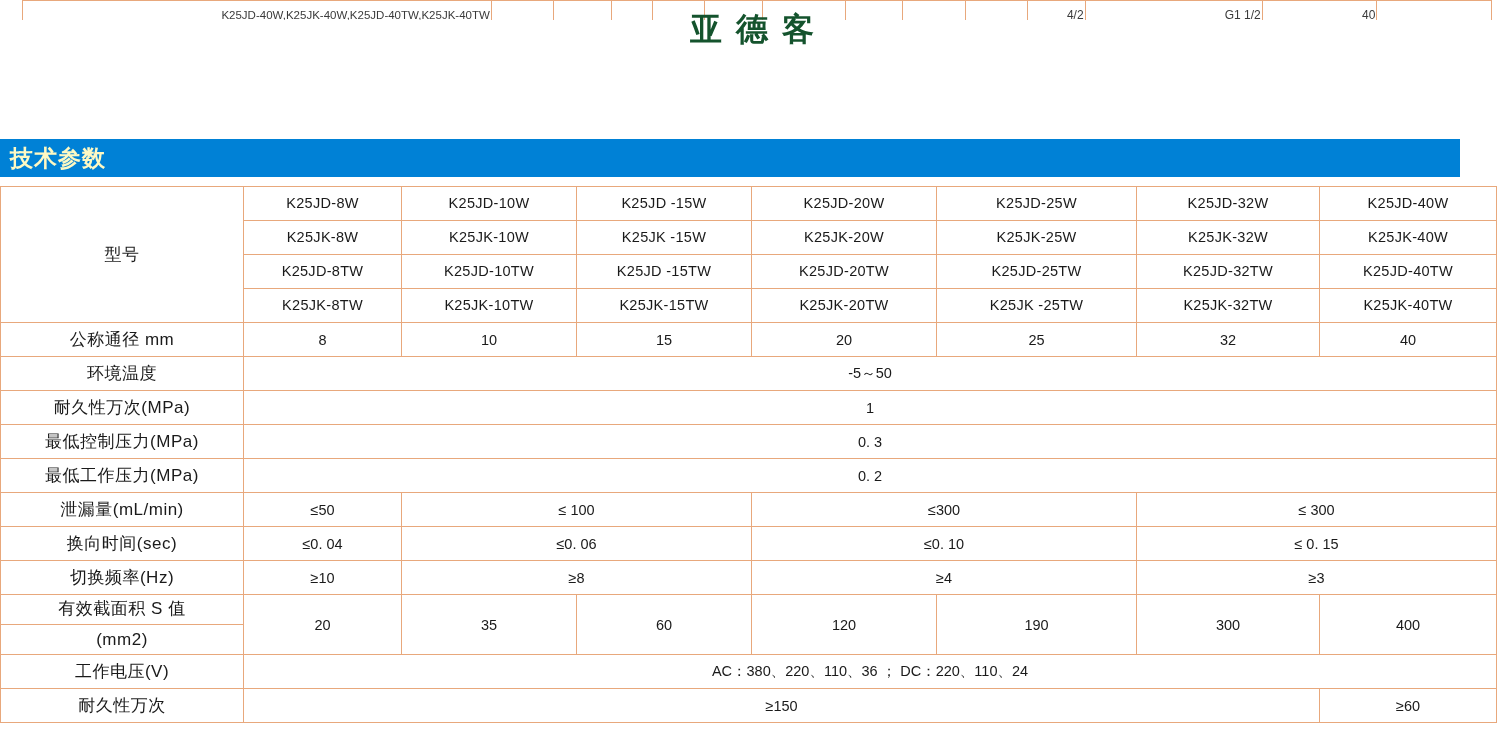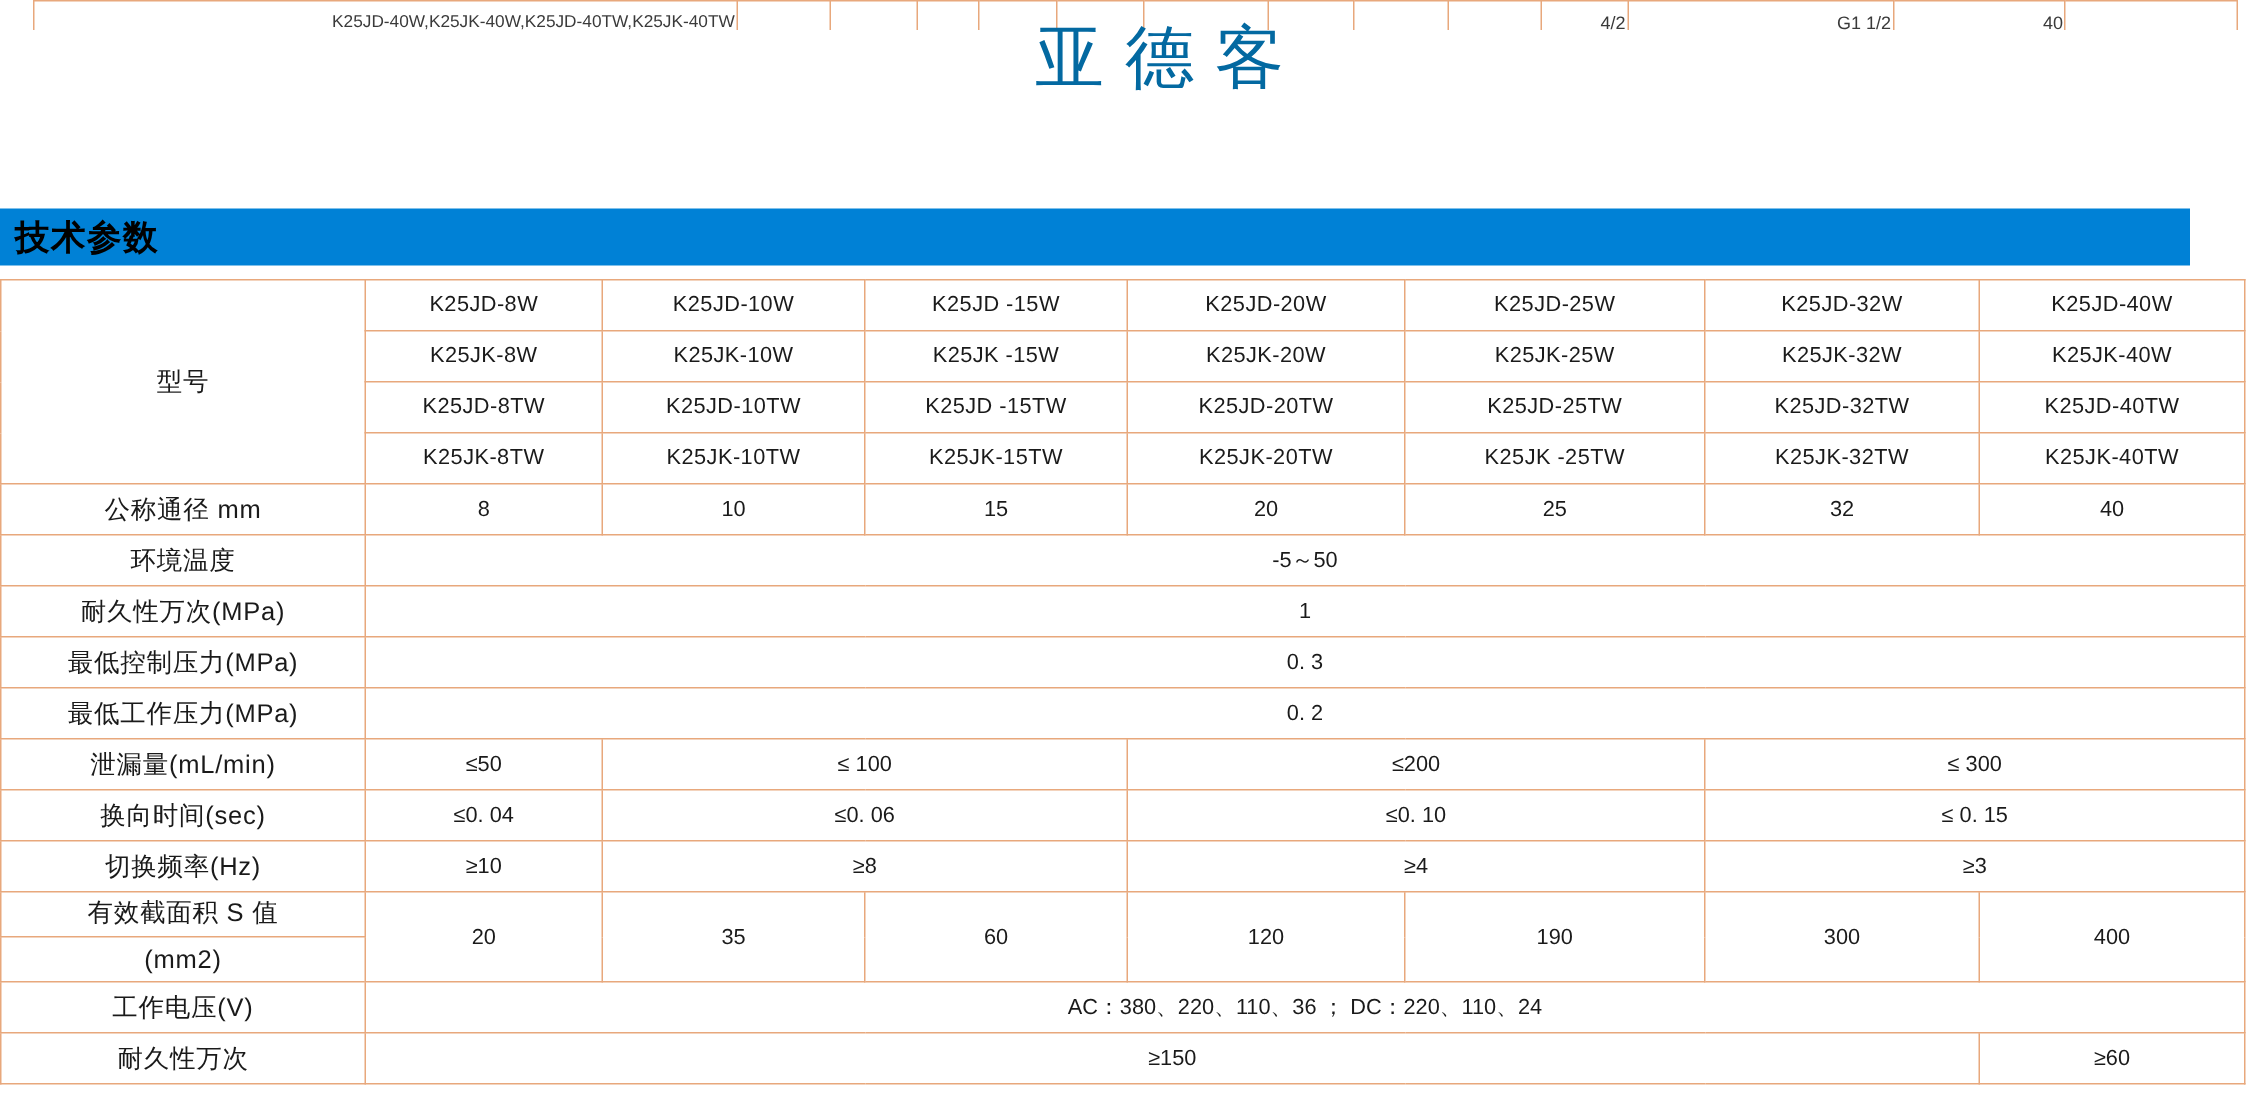--- a/index.html
+++ b/index.html
@@ -45,37 +45,37 @@
     text-align: right;
     padding-left: 4px;
     font-size: 11.5px;
   }
 
   
   .watermark {
     position: absolute;
     left: 690px;
     top: 8px;
-    font-size: 46px;
-    color: #0369a1;
+    font-size: 32px;
+    color: #14532d;
     letter-spacing: 14px;
-    font-weight: normal;
+    font-weight: bold;
     white-space: nowrap;
     pointer-events: none;
   }
 
   
   .section-header {
     position: absolute;
     left: 0;
     top: 139px;
     width: 1460px;
     height: 38px;
     background: #0081d6;
-    color: #000000;
+    color: #fef9c3;
     font-size: 23px;
     font-weight: bold;
     line-height: 38px;
     padding-left: 10px;
     box-sizing: border-box;
     letter-spacing: 1px;
   }
 
   
   .spec-wrap {
@@ -244,21 +244,21 @@
 
   <tr class="row-h">
     <td class="label">最低工作压力(MPa)</td>
     <td colspan="7">0. 2</td>
   </tr>
 
   <tr class="row-h">
     <td class="label">泄漏量(mL/min)</td>
     <td>≤50</td>
     <td colspan="2">≤ 100</td>
-    <td colspan="2">≤200</td>
+    <td colspan="2">≤300</td>
     <td colspan="2">≤ 300</td>
   </tr>
 
   <tr class="row-h">
     <td class="label">换向时间(sec)</td>
     <td>≤0. 04</td>
     <td colspan="2">≤0. 06</td>
     <td colspan="2">≤0. 10</td>
     <td colspan="2">≤ 0. 15</td>
   </tr>

